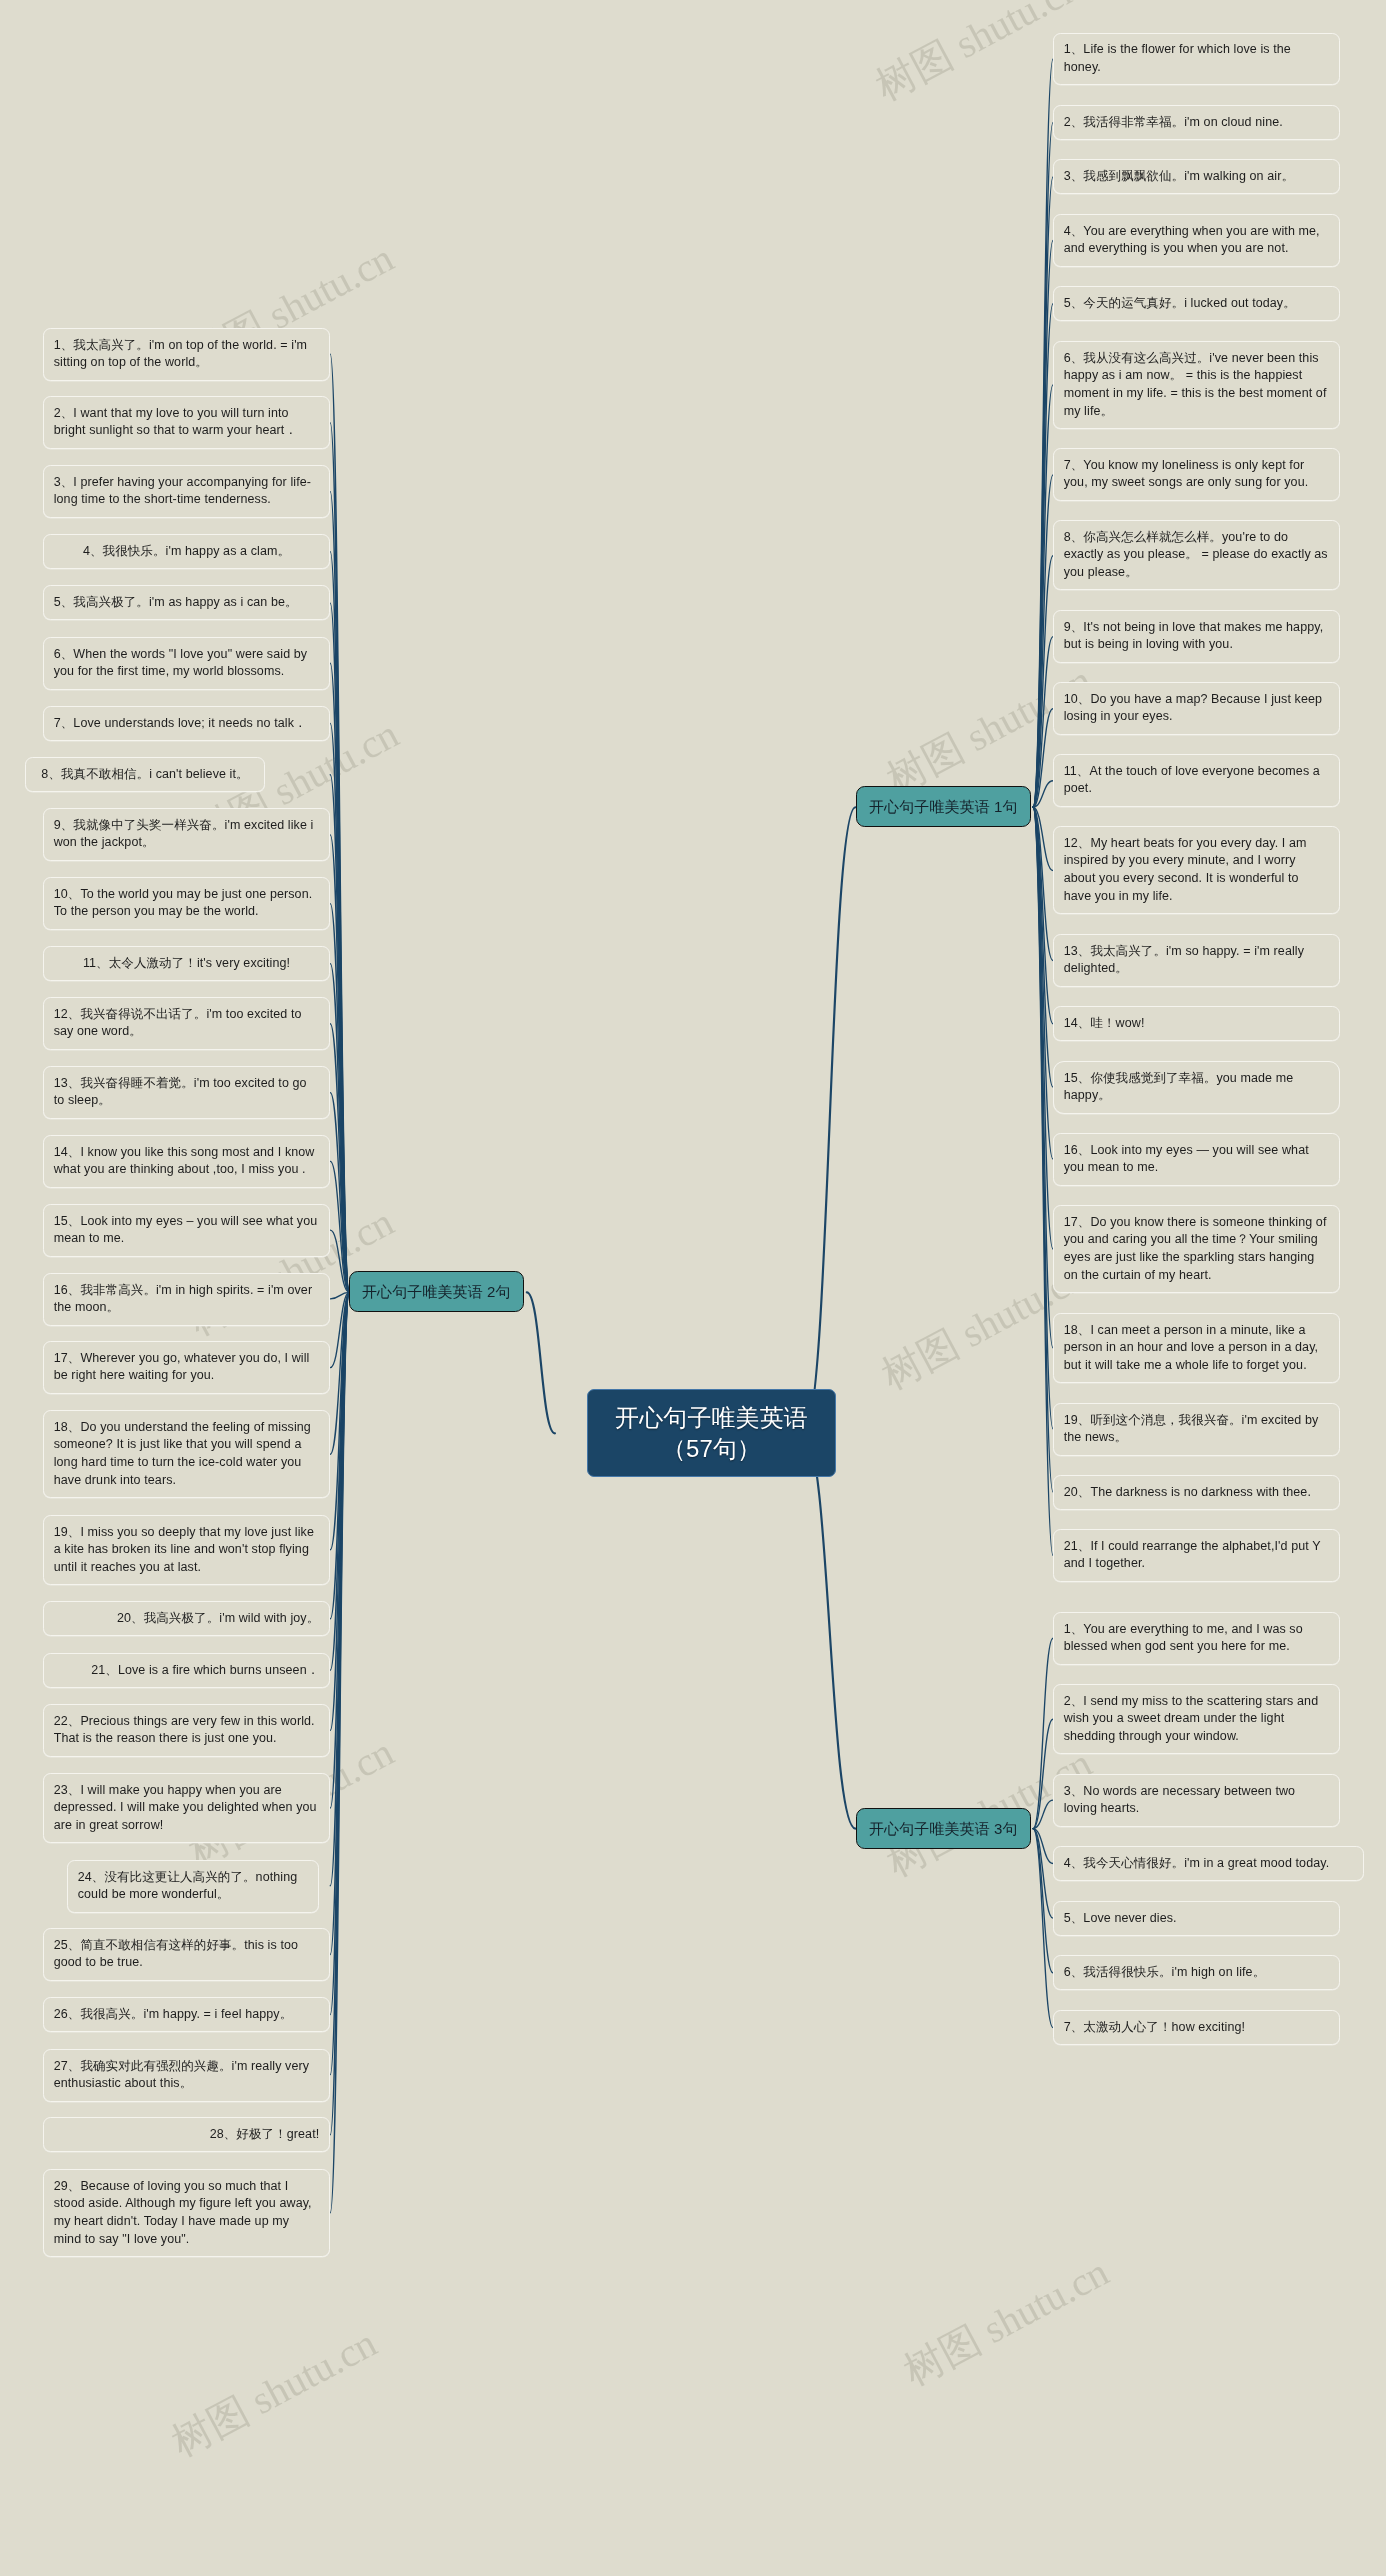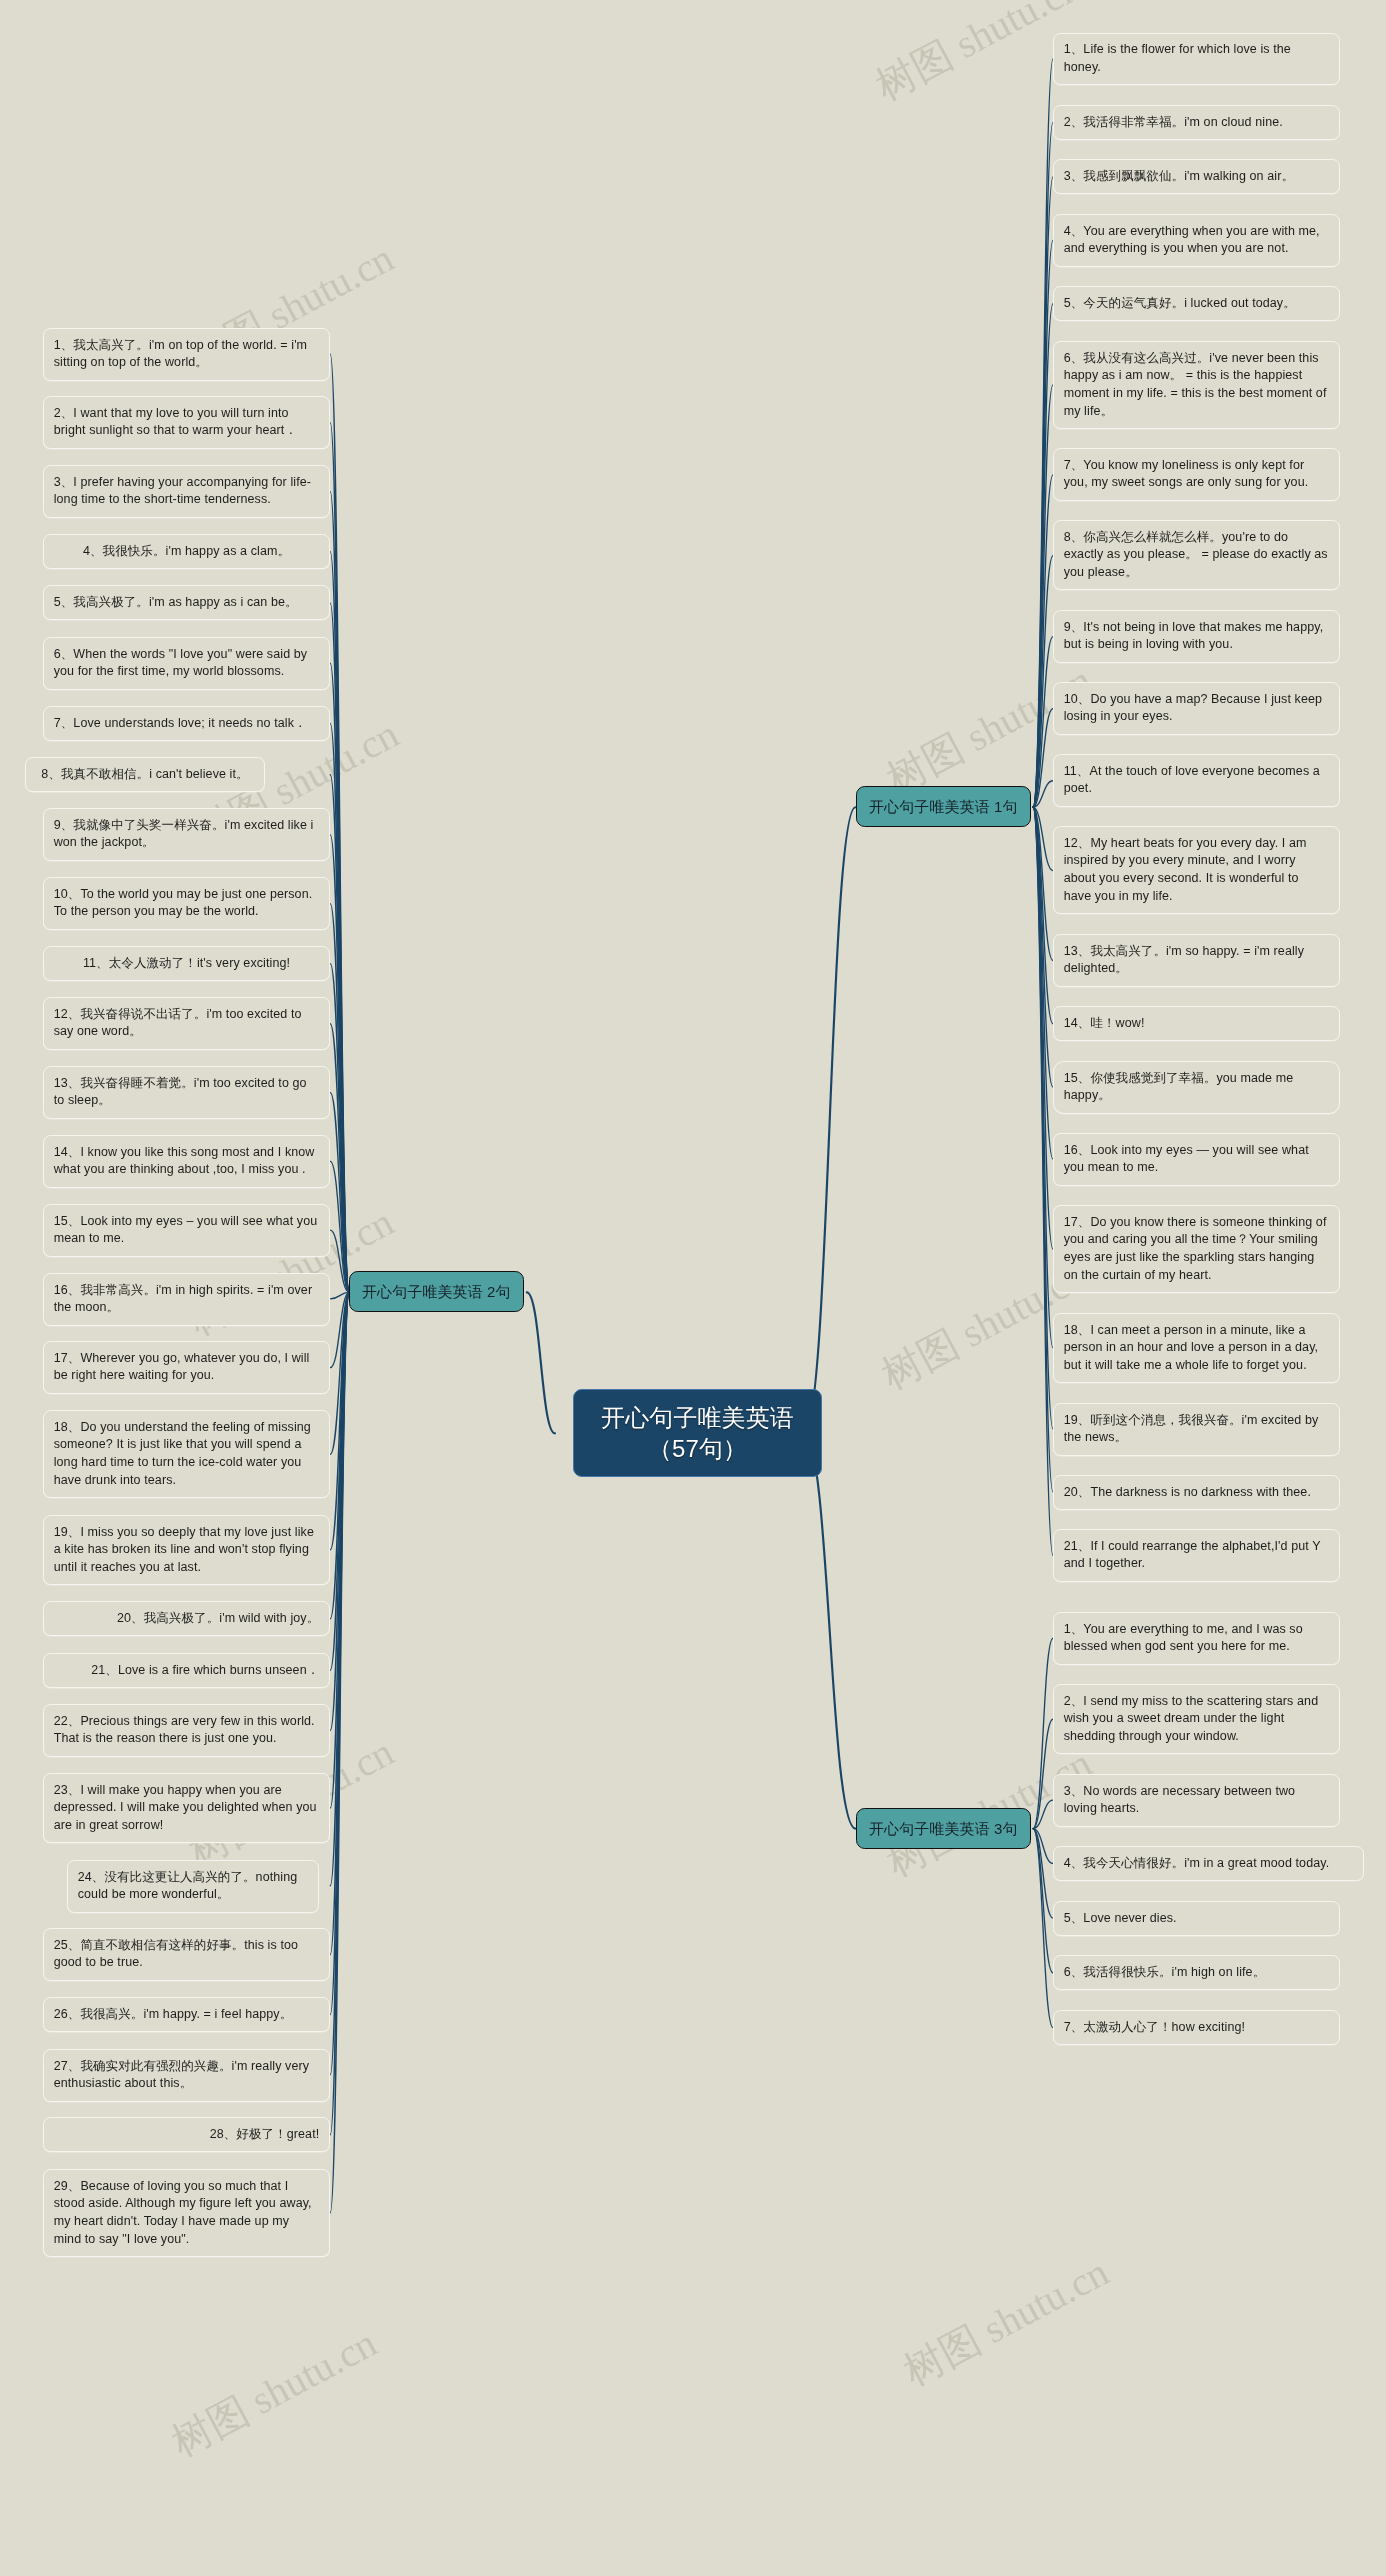--- a/index.html
+++ b/index.html
@@ -206,16 +206,16 @@
       <div class="node leaf" style="left: 43px; top: 1773px; width: 287px;"><span>23、I will make you happy when you are depressed. I will make you delighted when you are in great sorrow!</span></div>
       <div class="node leaf" style="left: 43px; top: 1860px; width: 252px; margin-left: 24px;"><span>24、没有比这更让人高兴的了。nothing could be more wonderful。</span></div>
       <div class="node leaf" style="left: 43px; top: 1928px; width: 287px;"><span>25、简直不敢相信有这样的好事。this is too good to be true.</span></div>
       <div class="node leaf" style="left: 43px; top: 1997px; width: 287px;"><span>26、我很高兴。i'm happy. = i feel happy。</span></div>
       <div class="node leaf" style="left: 43px; top: 2049px; width: 287px;"><span>27、我确实对此有强烈的兴趣。i'm really very enthusiastic about this。</span></div>
       <div class="node leaf right-text" style="left: 43px; top: 2117px; width: 287px;"><span>28、好极了！great!</span></div>
       <div class="node leaf" style="left: 43px; top: 2169px; width: 287px;"><span>29、Because of loving you so much that I stood aside. Although my figure left you away, my heart didn't. Today I have made up my mind to say "I love you".</span></div>
       <div class="node branch" style="left: 856px; top: 786px;"><span>开心句子唯美英语 1句</span></div>
       <div class="node branch" style="left: 856px; top: 1808px;"><span>开心句子唯美英语 3句</span></div>
       <div class="node branch" style="left: 349px; top: 1271px;"><span>开心句子唯美英语 2句</span></div>
-      <div class="node root" style="width: 249px; left: 573px; top: 1389px;"><span>开心句子唯美英语（57句）</span></div>
+      <div class="node root" style="width: 249px; left: 587px; top: 1389px; border-radius: 7px;"><span>开心句子唯美英语（57句）</span></div>
     </div>
 </div>
 
 
 </body></html>

